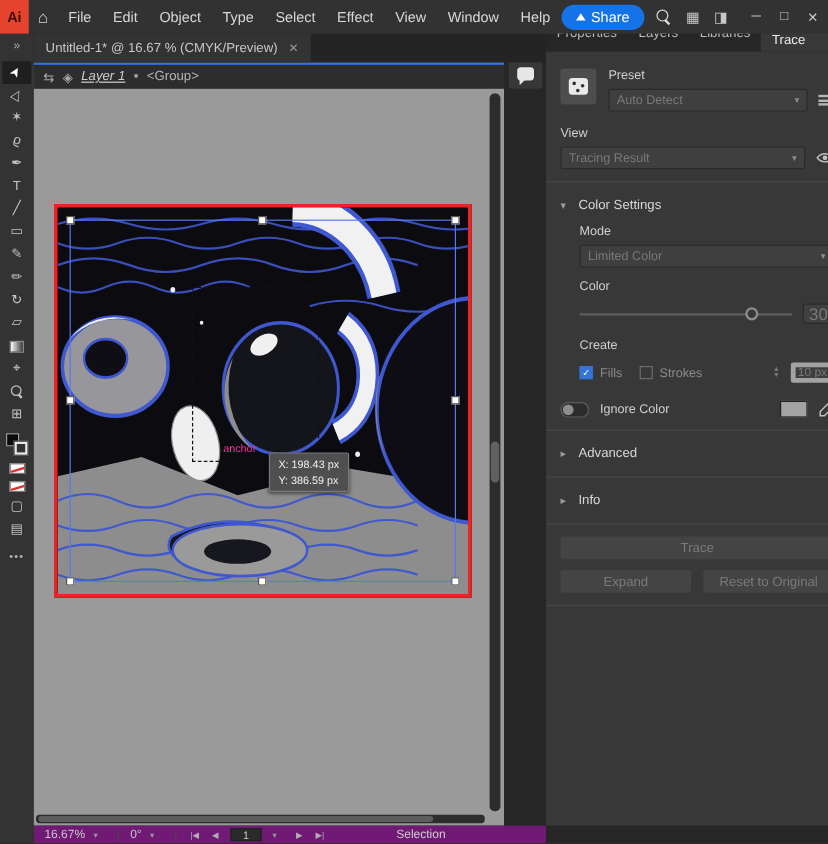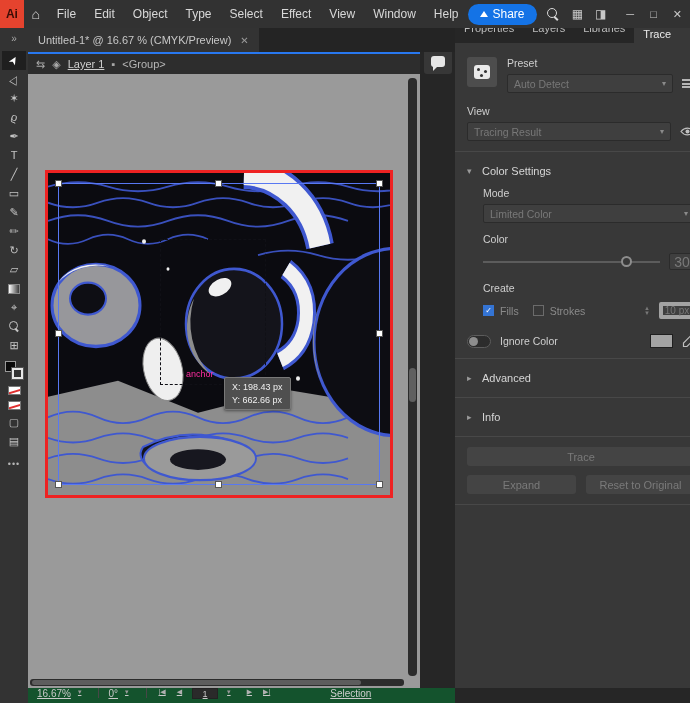--- a/index.html
+++ b/index.html
@@ -61,21 +61,21 @@
   .none-swatch::after { content:""; position:absolute; left:-2px; top:3px; width:19px; height:1.5px;
     background:#e03030; transform:rotate(-17deg); }
   .tb-dots { color:#b5b5b5; font-size:9px; letter-spacing:1px; margin-top:8px; }
 
   
   .canvas { position:absolute; left:28px; top:52px; width:392px; height:636px;
     background:#9a9a9a; overflow:hidden; z-index:10; }
   .contextbar { height:22px; background:#2d2d2d; border-top:2px solid #2878f0;
     display:flex; align-items:center; gap:7px; padding:0 8px; font-size:11px; color:#b5b5b5; }
   .ctx-icon { color:#a8a8a8; font-size:11px; }
-  .ctx-layer { color:#cfcfcf; text-decoration:underline; }
+  .ctx-layer { color:#cfcfcf; text-decoration:underline;font-style:italic; }
   .ctx-group { color:#b5b5b5; }
 
   .artwork { position:absolute; left:17px; top:118px; width:348px; height:328px;
     border:3px solid #ee2222; background:#0b0b10; }
   .artwork svg { display:block; width:100%; height:100%; }
   .dashed-rect { position:absolute; left:112px; top:66px; width:106px; height:146px;
     border:1px dashed #101016; }
   .anchor-label { position:absolute; left:138px; top:196px; color:#ff2da0; font-size:9px; }
   .selbox { position:absolute; left:10px; right:10px; top:10px; bottom:10px;
     border:1px solid #5878f2; }
@@ -160,22 +160,22 @@
 
   .btn { background:#444444; border-radius:3px; color:#7a7a7a; font-size:11px; height:19px;
     display:flex; align-items:center; justify-content:center; }
   .btn-trace { margin-top:1px; }
   .btn-row { display:flex; gap:10px; margin-top:9px; }
   .btn-row .btn { flex:1; }
   .preview-row { display:flex; align-items:center; gap:9px; margin-top:17px; }
 
   
   .statusbar { position:absolute; left:28px; top:688px; width:427px; height:15px;
-    background:#14532d; display:flex; align-items:flex-start; gap:5px; padding:0 9px;
-    font-size:10px; color:#c9c9c9; z-index:20;text-decoration:underline; }
+    background:#701a75; display:flex; align-items:center; gap:5px; padding:0 9px;
+    font-size:10px; color:#c9c9c9; z-index:20; }
   .sb-chev { color:#999; font-size:7px; margin:0 8px 0 2px; }
   .sb-sep { width:1px; height:10px; background:#474747; margin:0 4px; }
   .nav-glyph { font-size:7px; color:#b0b0b0; padding:0 3px; }
   .page-box { width:26px; height:11px; background:#2a2a2a; border:1px solid #222;
     display:flex; align-items:center; justify-content:center; font-size:9px; margin:0 2px; }
   .sel-label { margin-left:52px; color:#cfcfcf; }
 </style>
 </head>
 <body>
 
@@ -335,21 +335,21 @@
         <div class="h h-ml"></div>
         <div class="h h-mr"></div>
         <div class="h h-bl"></div>
         <div class="h h-bc"></div>
         <div class="h h-br"></div>
       </div>
     </div>
 
     <div class="coord-tooltip">
       <div>X: 198.43 px</div>
-      <div>Y: 662.66 px</div>
+      <div>Y: 386.59 px</div>
     </div>
 
     <div class="vscroll">
       <div class="vthumb"></div>
     </div>
     <div class="hscroll">
       <div class="hthumb"></div>
     </div>
   </div>
 

